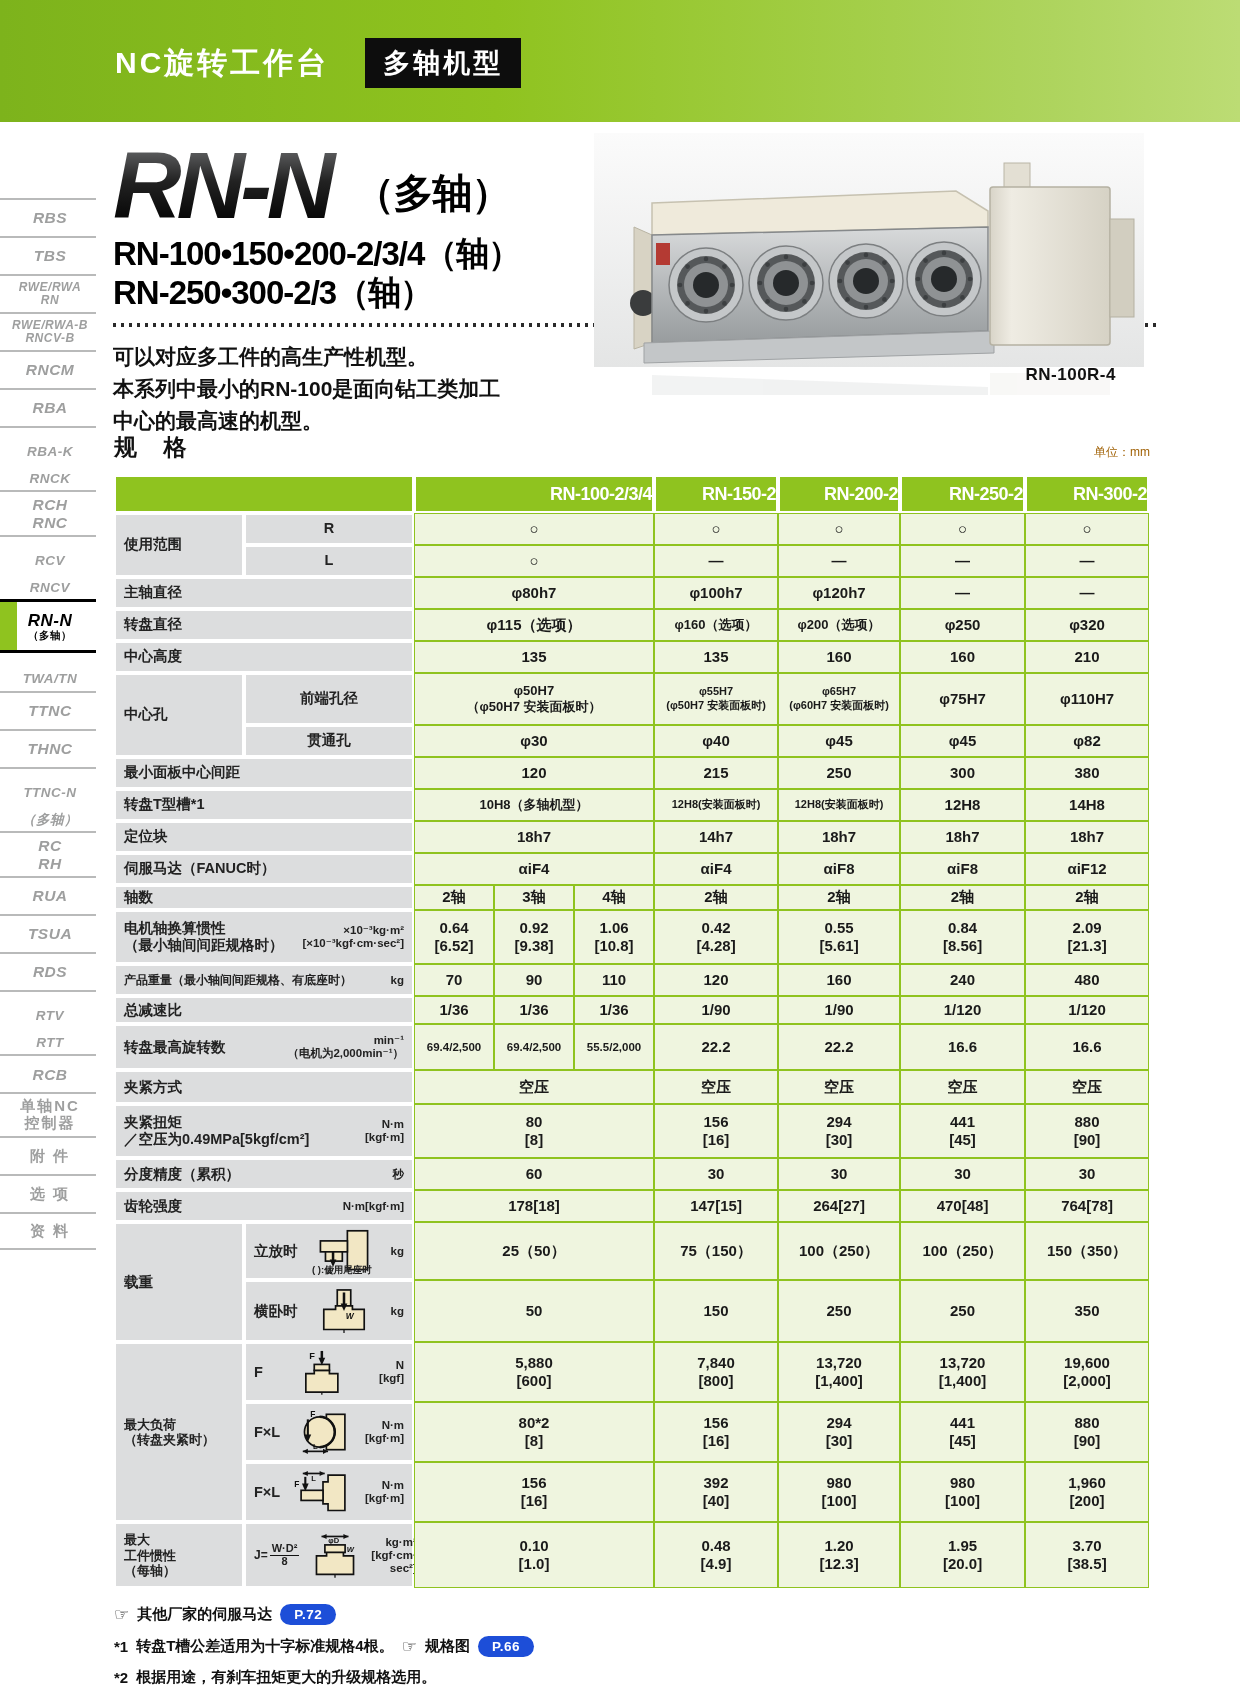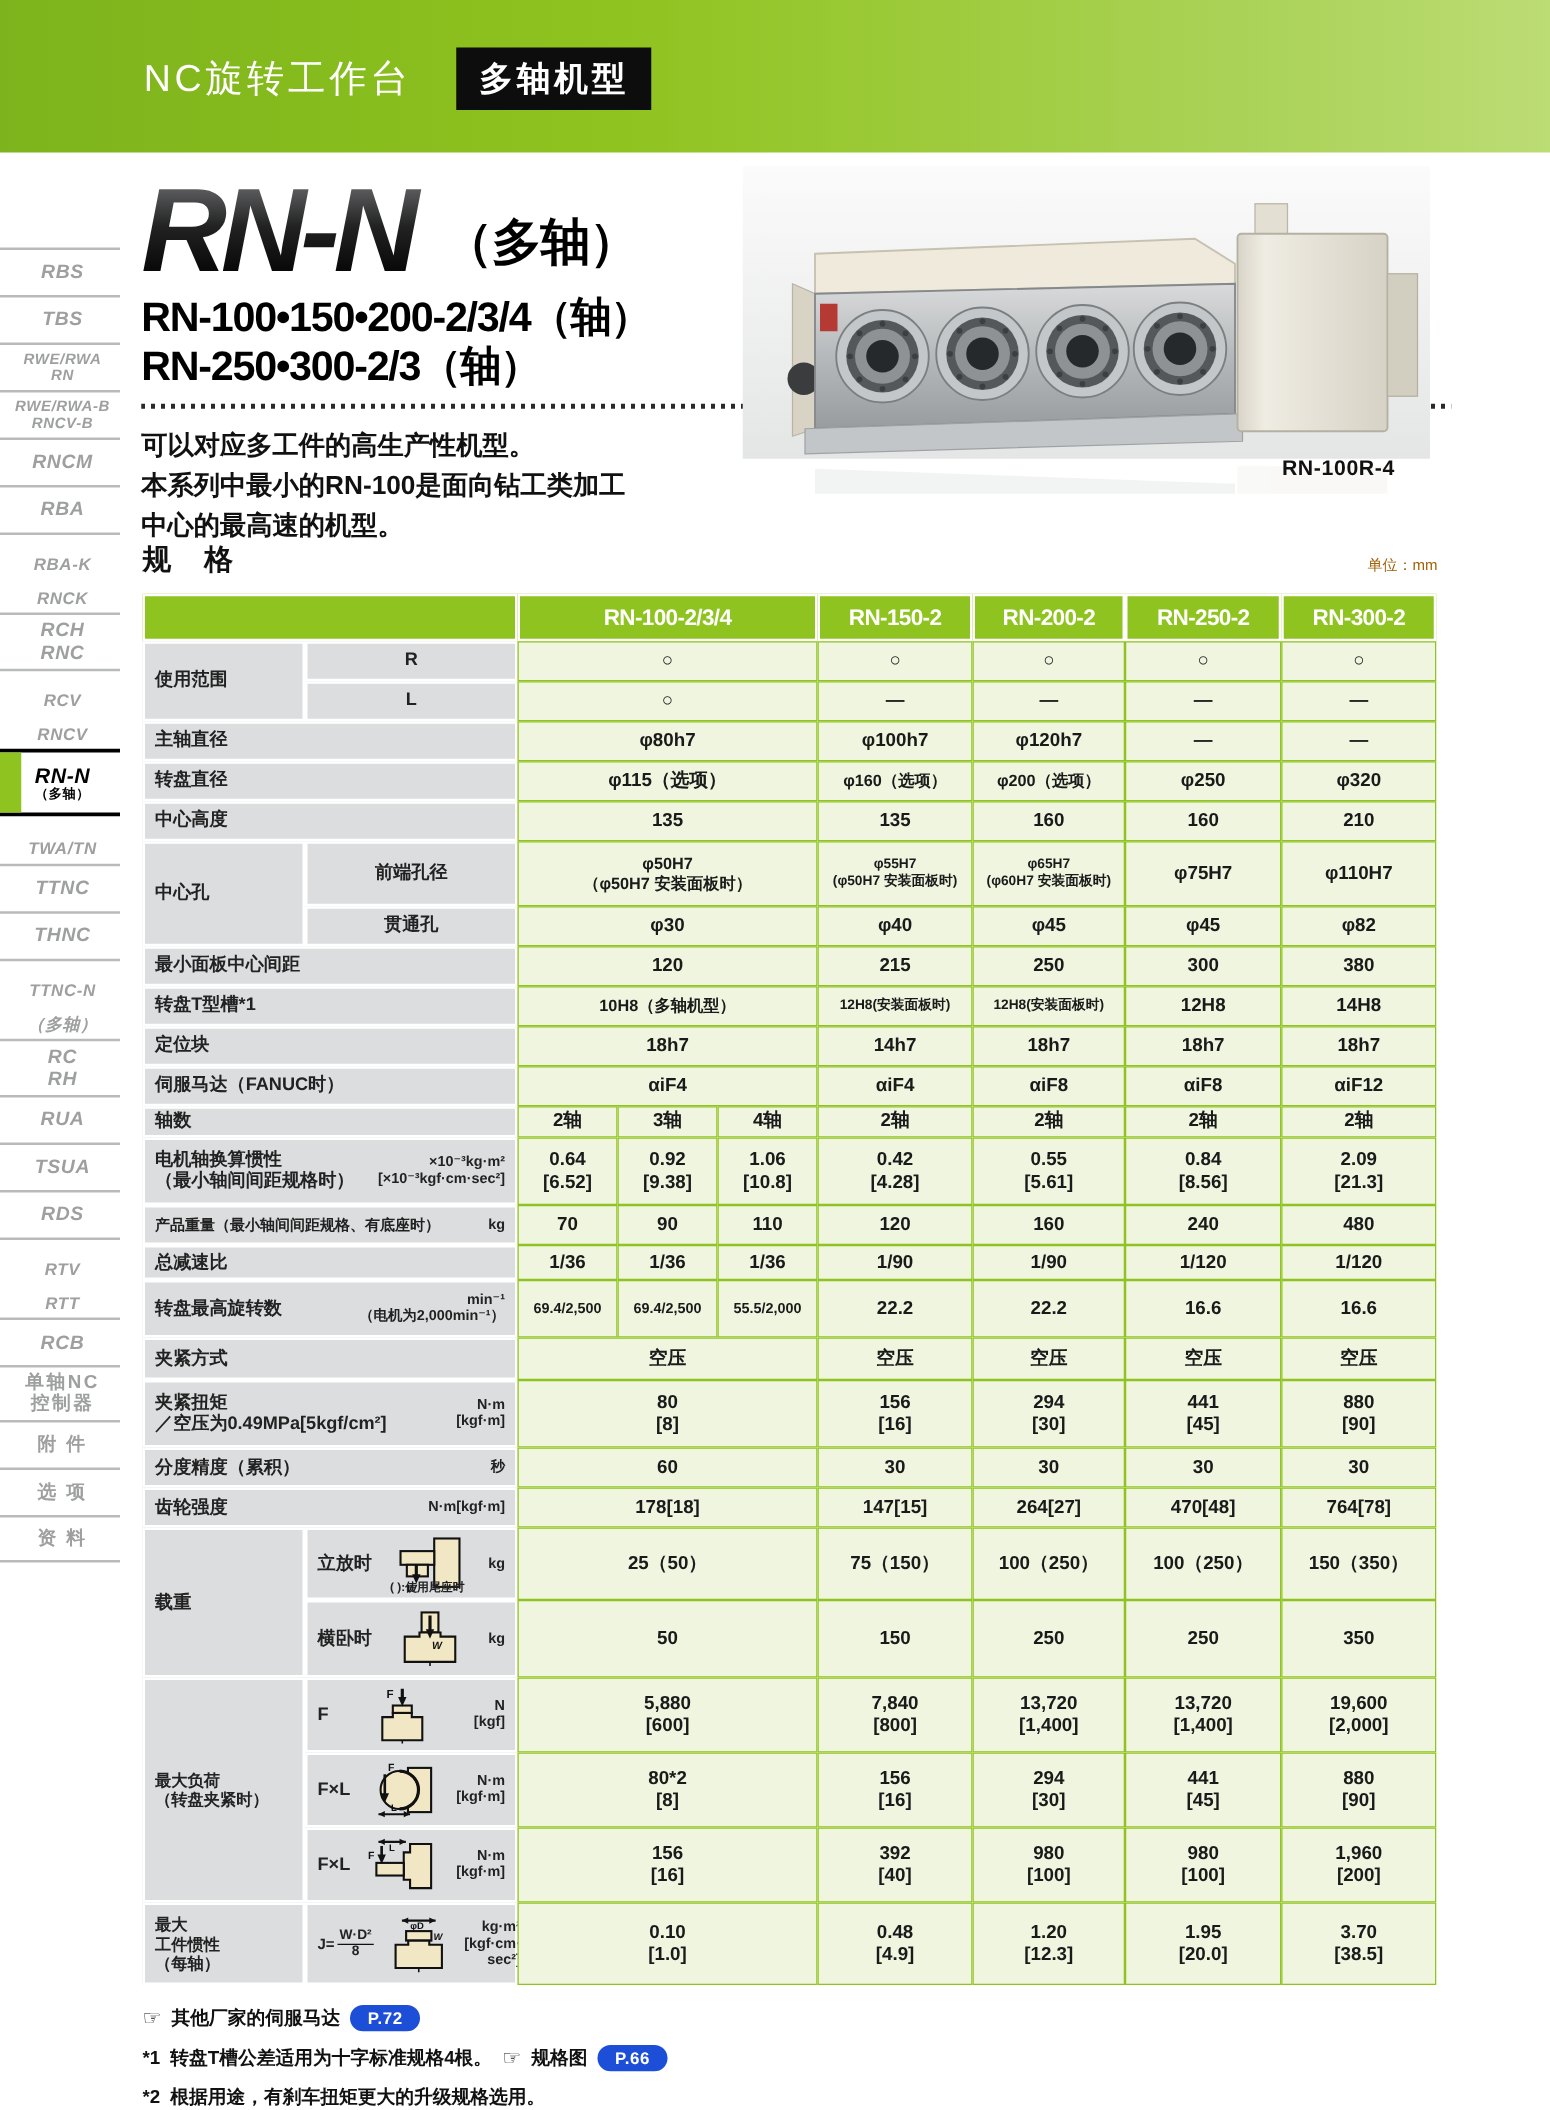--- a/index.html
+++ b/index.html
@@ -4,21 +4,21 @@
 <style>
   * { margin:0; padding:0; box-sizing:border-box; }
   html,body { background:#fff; }
   body { font-family:"Liberation Sans","DejaVu Sans",sans-serif; color:#1a1a1a; }
   #page { position:relative; width:1240px; height:1688px; background:#fff; overflow:hidden; }
 
   
   .banner { position:absolute; top:0; left:0; width:1240px; height:122px;
     background:linear-gradient(90deg,#7db31c 0%,#8fc31f 40%,#aed45e 85%,#bcdc74 100%); }
   .banner-inner { position:absolute; left:115px; top:38px; display:flex; align-items:center; gap:36px; }
-  .banner-title { font-size:30px; font-weight:400; color:#fff; letter-spacing:3px; }
+  .banner-title { font-size:30px; font-weight:700; color:#fff; letter-spacing:3px; }
   .banner-badge { background:#0d0d0d; color:#fff; font-size:27px; font-weight:700; padding:7px 18px; letter-spacing:3px; }
 
   
   .sidebar { position:absolute; left:0; top:198px; width:96px; }
   .sb-item { position:relative; min-height:38px; display:flex; flex-direction:column; justify-content:center;
     align-items:center; border-top:2px solid #b9baba; padding:4px 2px 4px 6px; }
   .sb-item:last-child { border-bottom:2px solid #b9baba; }
   .sb-item .ln { font-style:italic; font-weight:800; color:#9e9f9f; font-size:15.5px; letter-spacing:.5px; line-height:1.12; text-align:center; }
   .sb-item.sm .ln { font-size:12px; }
   .sb-item.md .ln { font-size:13.5px;margin-top:12px; }
@@ -47,21 +47,21 @@
   .photo-label { position:absolute; right:28px; bottom:10px; font-size:17px; font-weight:800; color:#111; letter-spacing:.5px; }
 
   
   .spec { position:absolute; left:114px; top:432px; width:1052px; }
   .spec-head { font-size:23px; font-weight:800; letter-spacing:10px; color:#111; }
   .unit-note { position:absolute; right:16px; top:12px; font-size:12px; color:#a16207; }
 
   table.spec-table { border-collapse:separate; border-spacing:0; table-layout:fixed; width:1035px; margin-top:12px; }
   table.spec-table th, table.spec-table td { position:relative; vertical-align:middle; }
   th.colhead { background:#8fc31f; color:#fff; font-size:18px; font-weight:800; letter-spacing:-.5px;
-    border:2px solid #fff; height:38px; text-align:center; }
+    border:2px solid #fff; height:38px; text-align:right; }
   th.blank { background:#8fc31f; border:2px solid #fff; }
   td.d { background:#eff5df; border:1.5px solid #8fc31f; text-align:center; font-size:15px; font-weight:600;
     white-space:pre-line; line-height:1.25; padding:2px 1px; }
   td.lm, td.ls { background:#dcddde; border:2px solid #fff; padding:2px 8px; font-size:14.5px; font-weight:600; color:#222; }
   td.lm .cw, td.ls .cw { display:flex; align-items:center; justify-content:space-between; gap:4px; }
   td.ls.center { text-align:center; }
   td.ls.center .cw { justify-content:center; }
   .cw .t { white-space:pre-line; line-height:1.2; text-align:left; }
   .cw .u { white-space:pre-line; line-height:1.15; text-align:right; font-size:11.5px; font-weight:600; }
   .cw .ci { flex:0 0 auto; display:inline-flex; }

